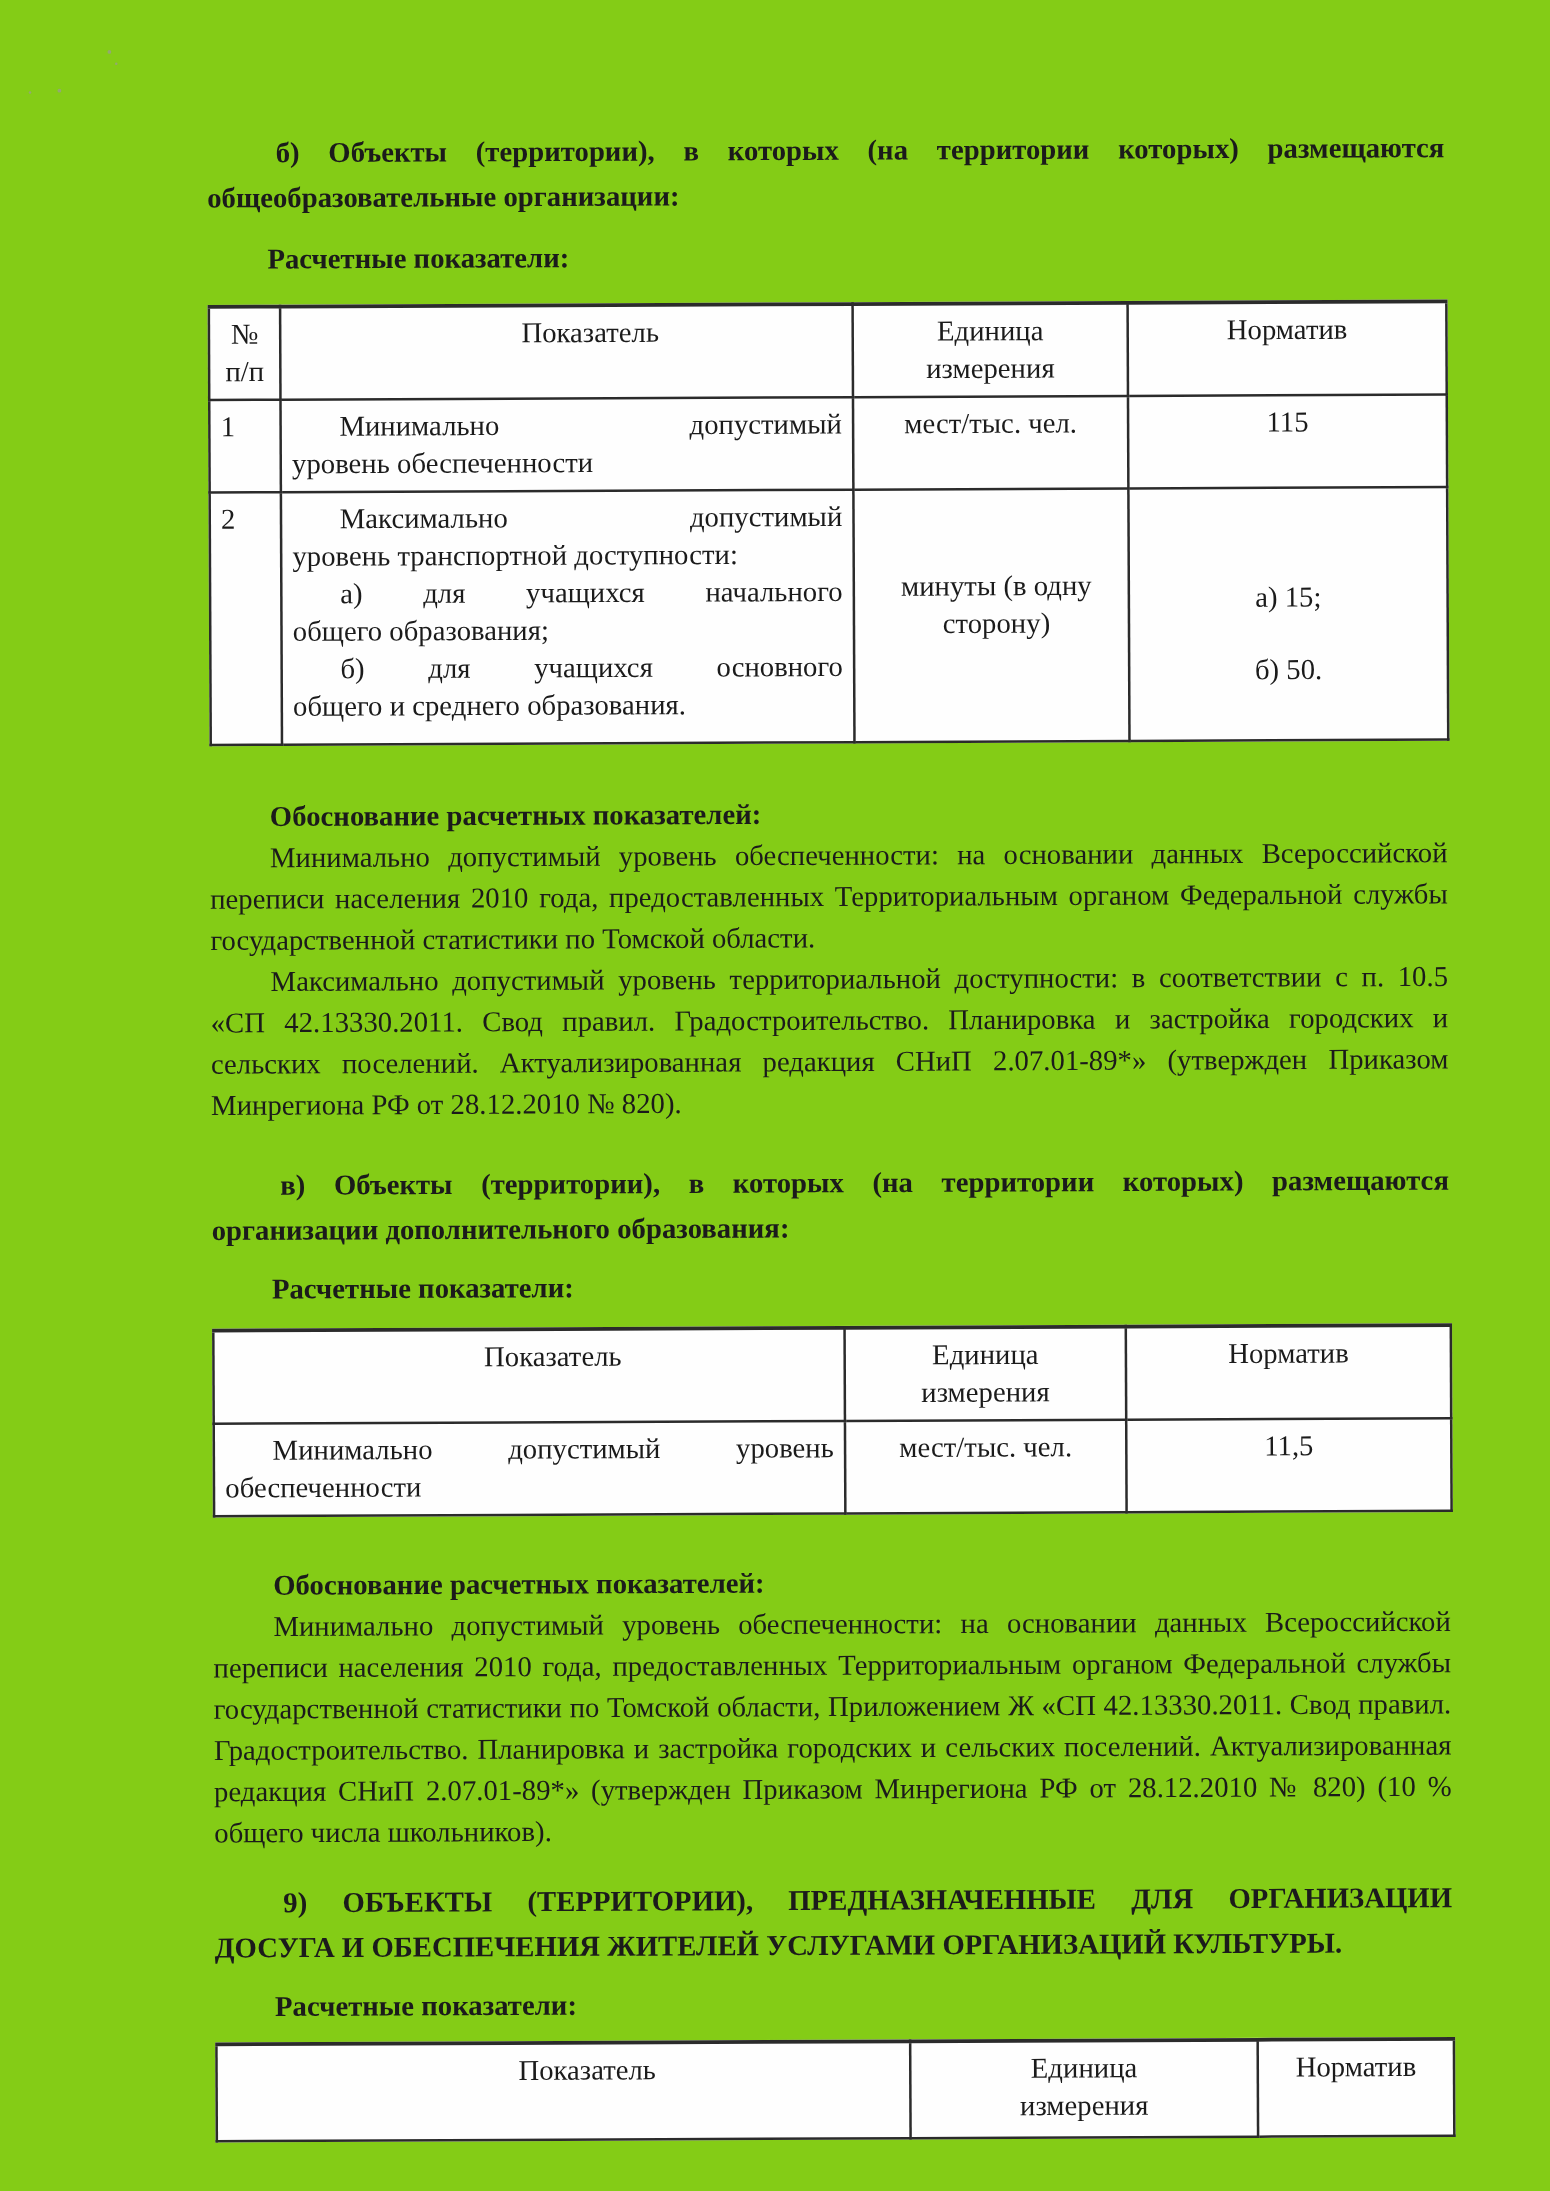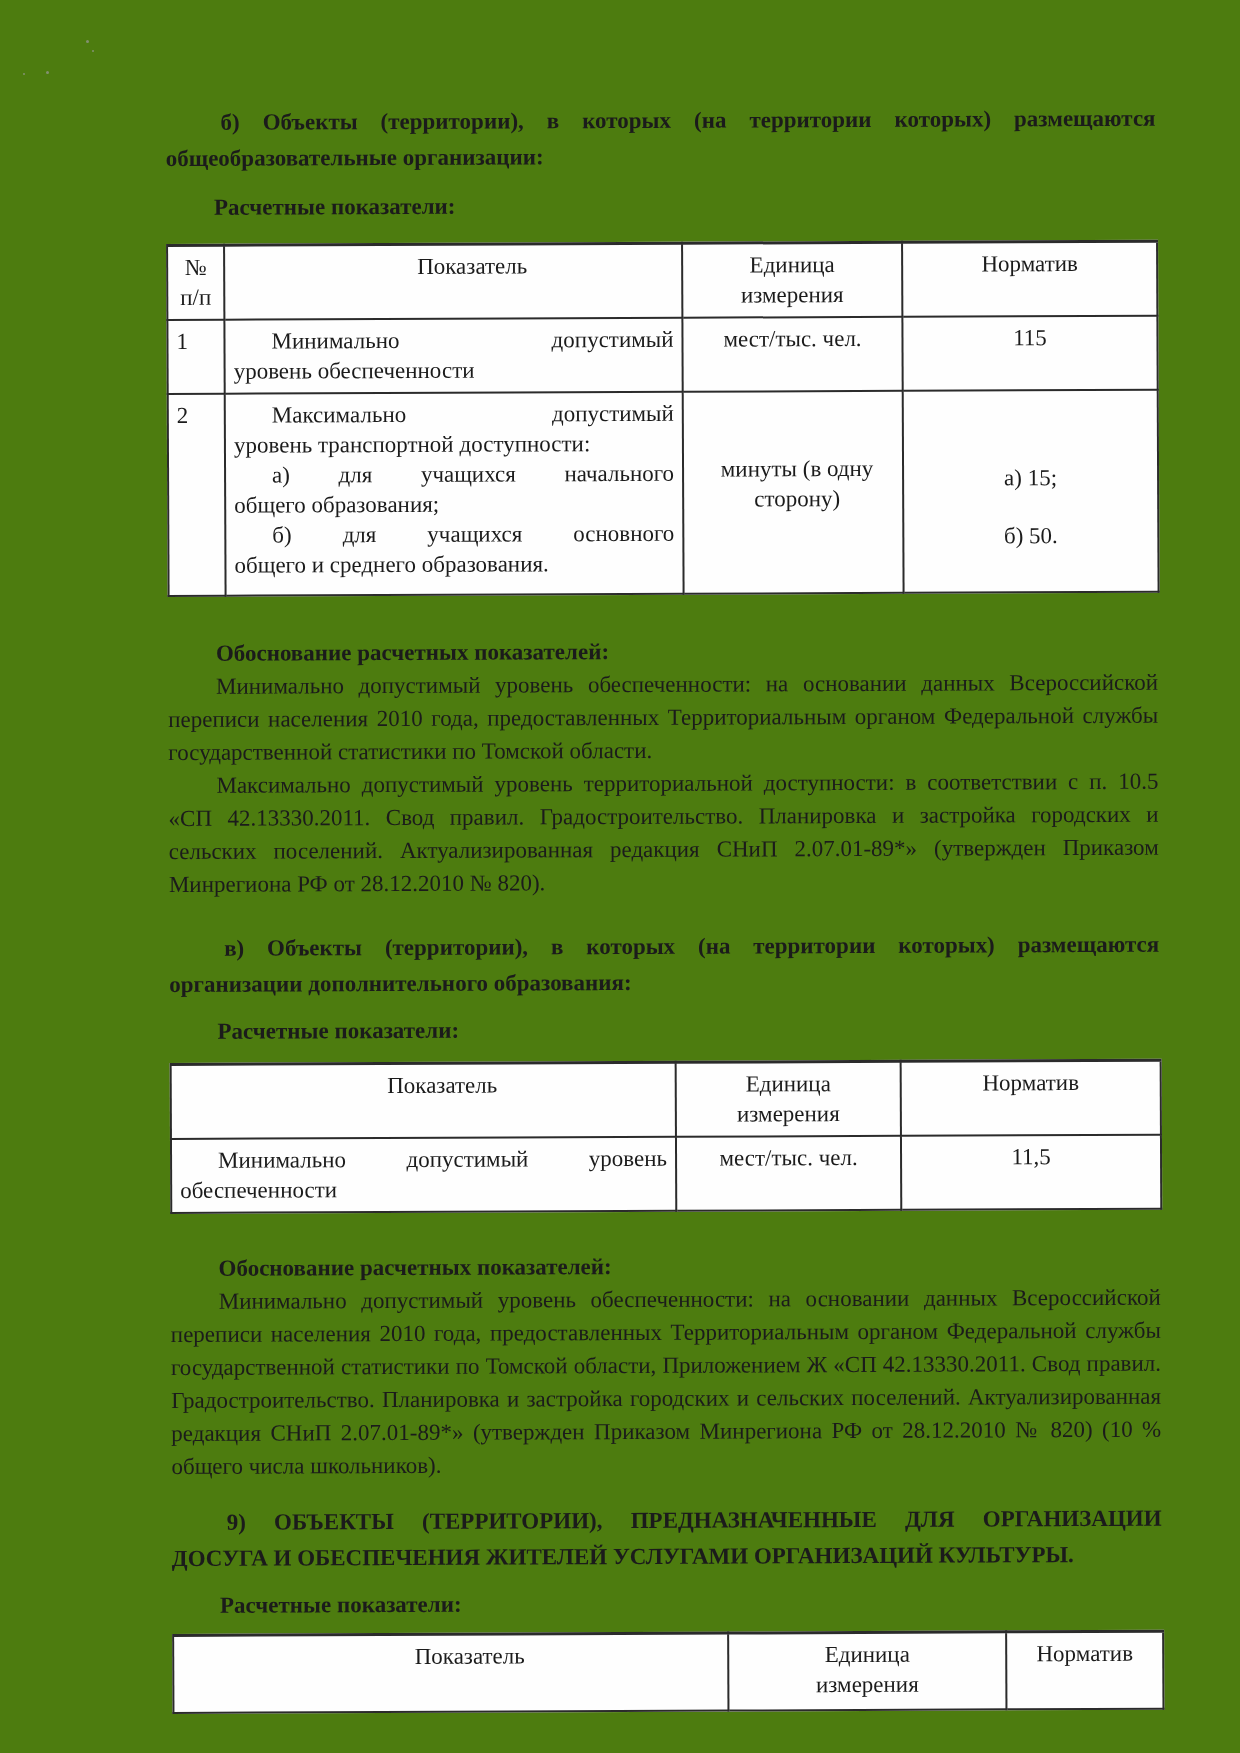--- a/index.html
+++ b/index.html
@@ -3,21 +3,21 @@
 <meta charset="utf-8">
 <style>
   * { margin:0; padding:0; box-sizing:border-box; }
   html,body { background:#ffffff; }
   body {
     width:1240px; height:1753px;
     font-family:"Liberation Serif", serif;
     color:#1b1b1b;
     overflow:hidden;
   }
-  .page { position:relative; width:1240px; height:1753px; background:#4d7c0f; overflow:hidden; }
+  .page { position:relative; width:1240px; height:1753px; background:#84cc16; overflow:hidden; }
   .speck { position:absolute; background:#9a9a9a; border-radius:50%; width:3px; height:3px; opacity:.7; }
   .s1{left:86px;top:40px;} .s2{left:92px;top:50px;width:2px;height:2px;} .s3{left:23px;top:73px;width:2px;height:2px;} .s4{left:46px;top:71px;}
   .content {
     padding:103px 85px 0 165px;
     font-size:23px;
     transform:rotate(-0.25deg);
     transform-origin:620px 0;
   }
   .heading { font-weight:bold; text-align:justify; text-indent:55px; line-height:36px; }
   .label   { font-weight:bold; text-indent:48px; line-height:33px; }

